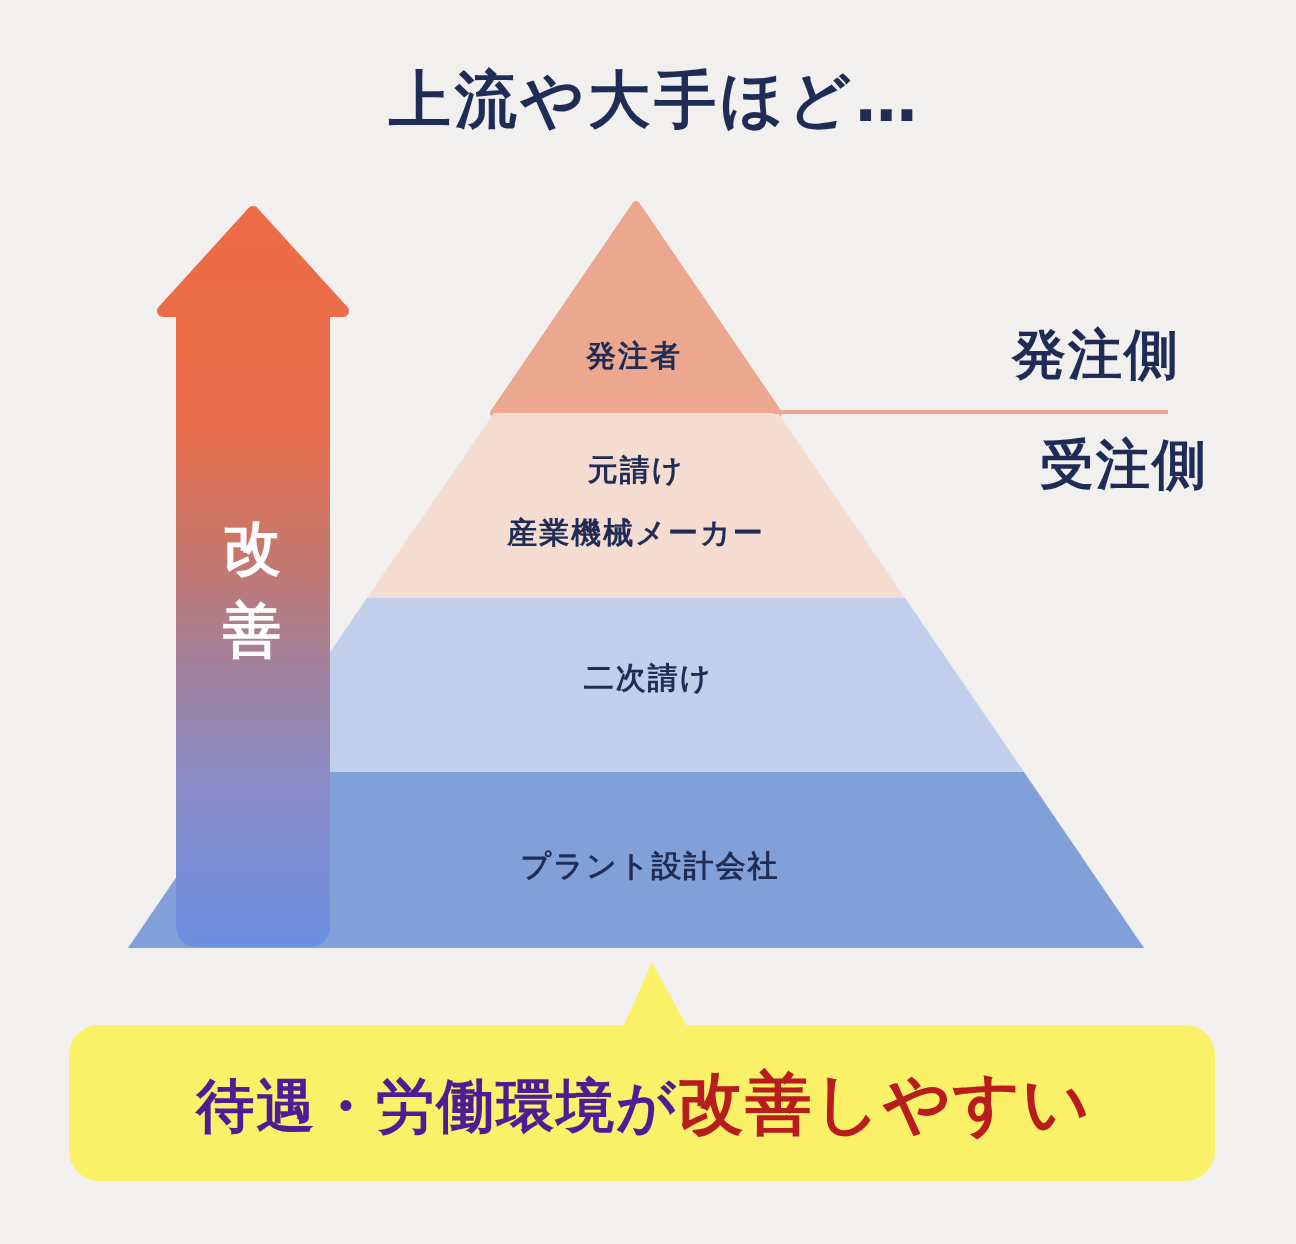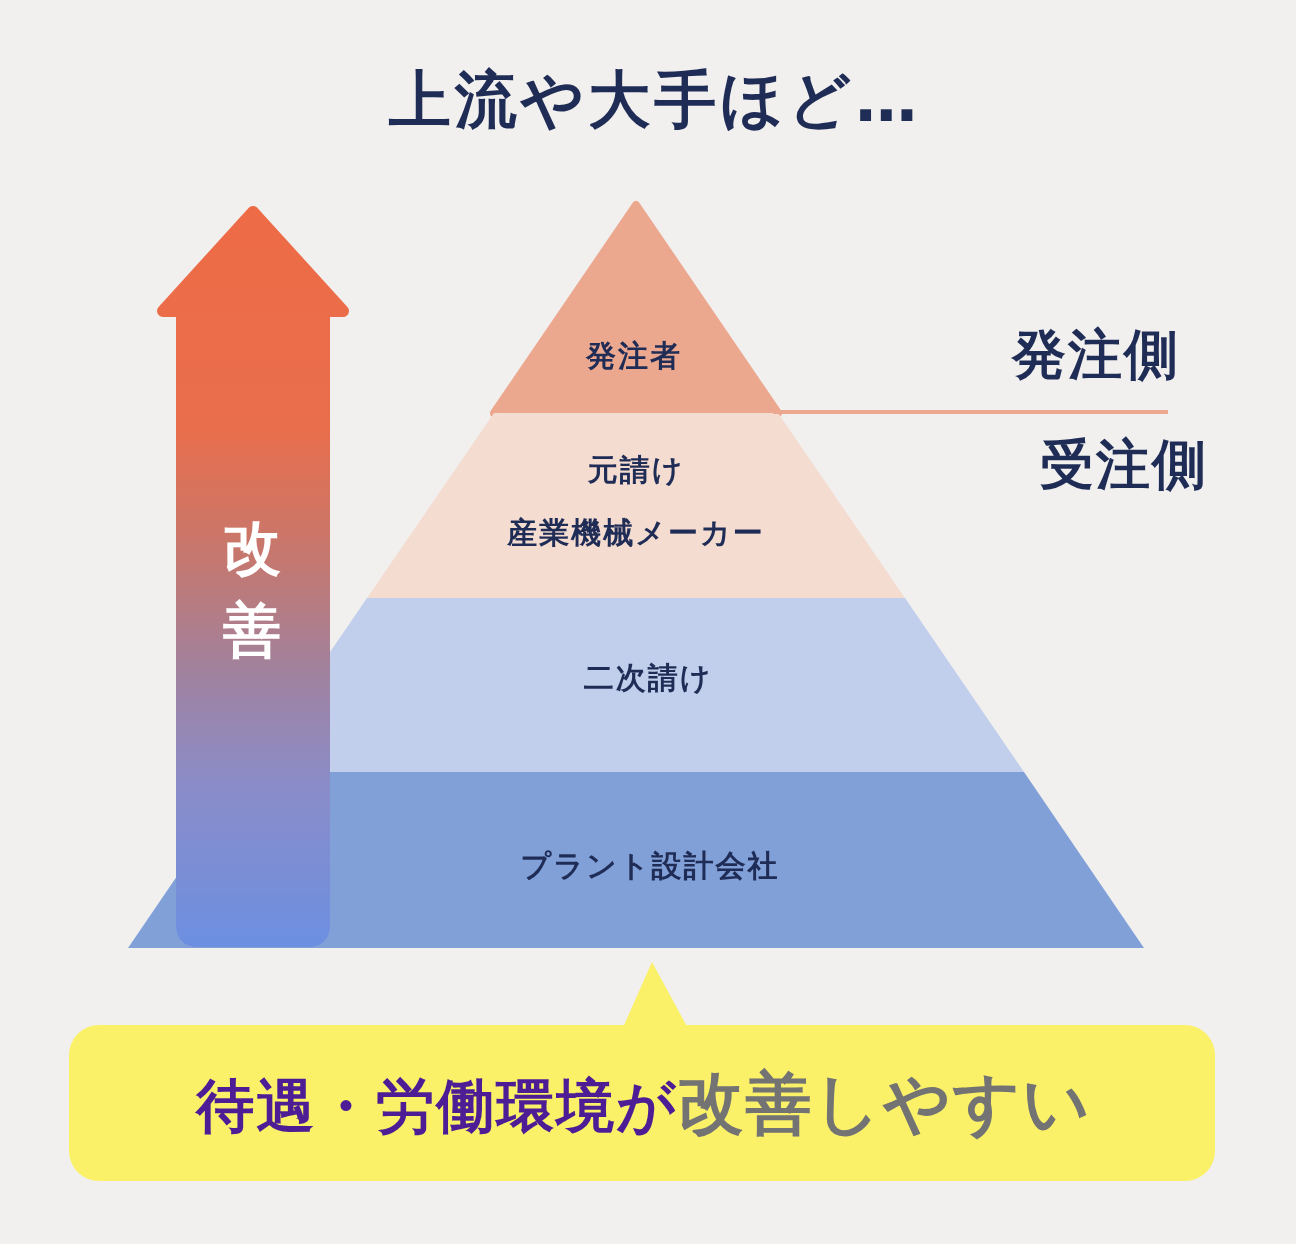--- a/index.html
+++ b/index.html
@@ -27,21 +27,21 @@
   .side-label{font-size:54px;}
   .arrow-char{font-size:58px;color:#FFFFFF;letter-spacing:0;}
   .banner-text{
     position:absolute;z-index:2;
     transform:translate(-50%,-50%);
     white-space:nowrap;
     display:flex;align-items:baseline;
     font-weight:800;
   }
   .banner-normal{font-size:58px;color:#4c1d95;letter-spacing:2px;}
-  .banner-highlight{font-size:66px;color:#737373;letter-spacing:2px;}
+  .banner-highlight{font-size:66px;color:#b91c1c;letter-spacing:2px;}
 </style>
 </head>
 <body>
 
 <div class="canvas">
 
   <svg class="layer-svg" width="1296" height="1244" viewBox="0 0 1296 1244">
     <defs>
       <linearGradient id="arrowGrad" gradientUnits="userSpaceOnUse" x1="0" y1="205" x2="0" y2="948">
         <stop offset="0" stop-color="#EE6B46"></stop>

